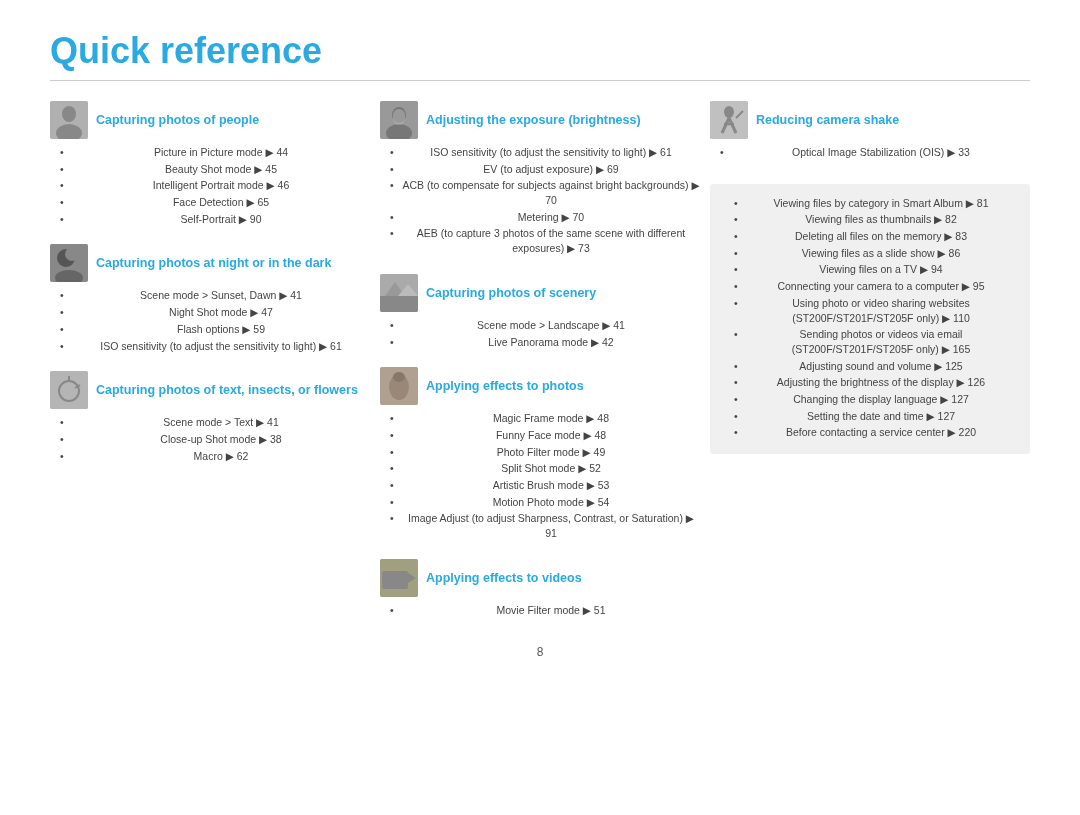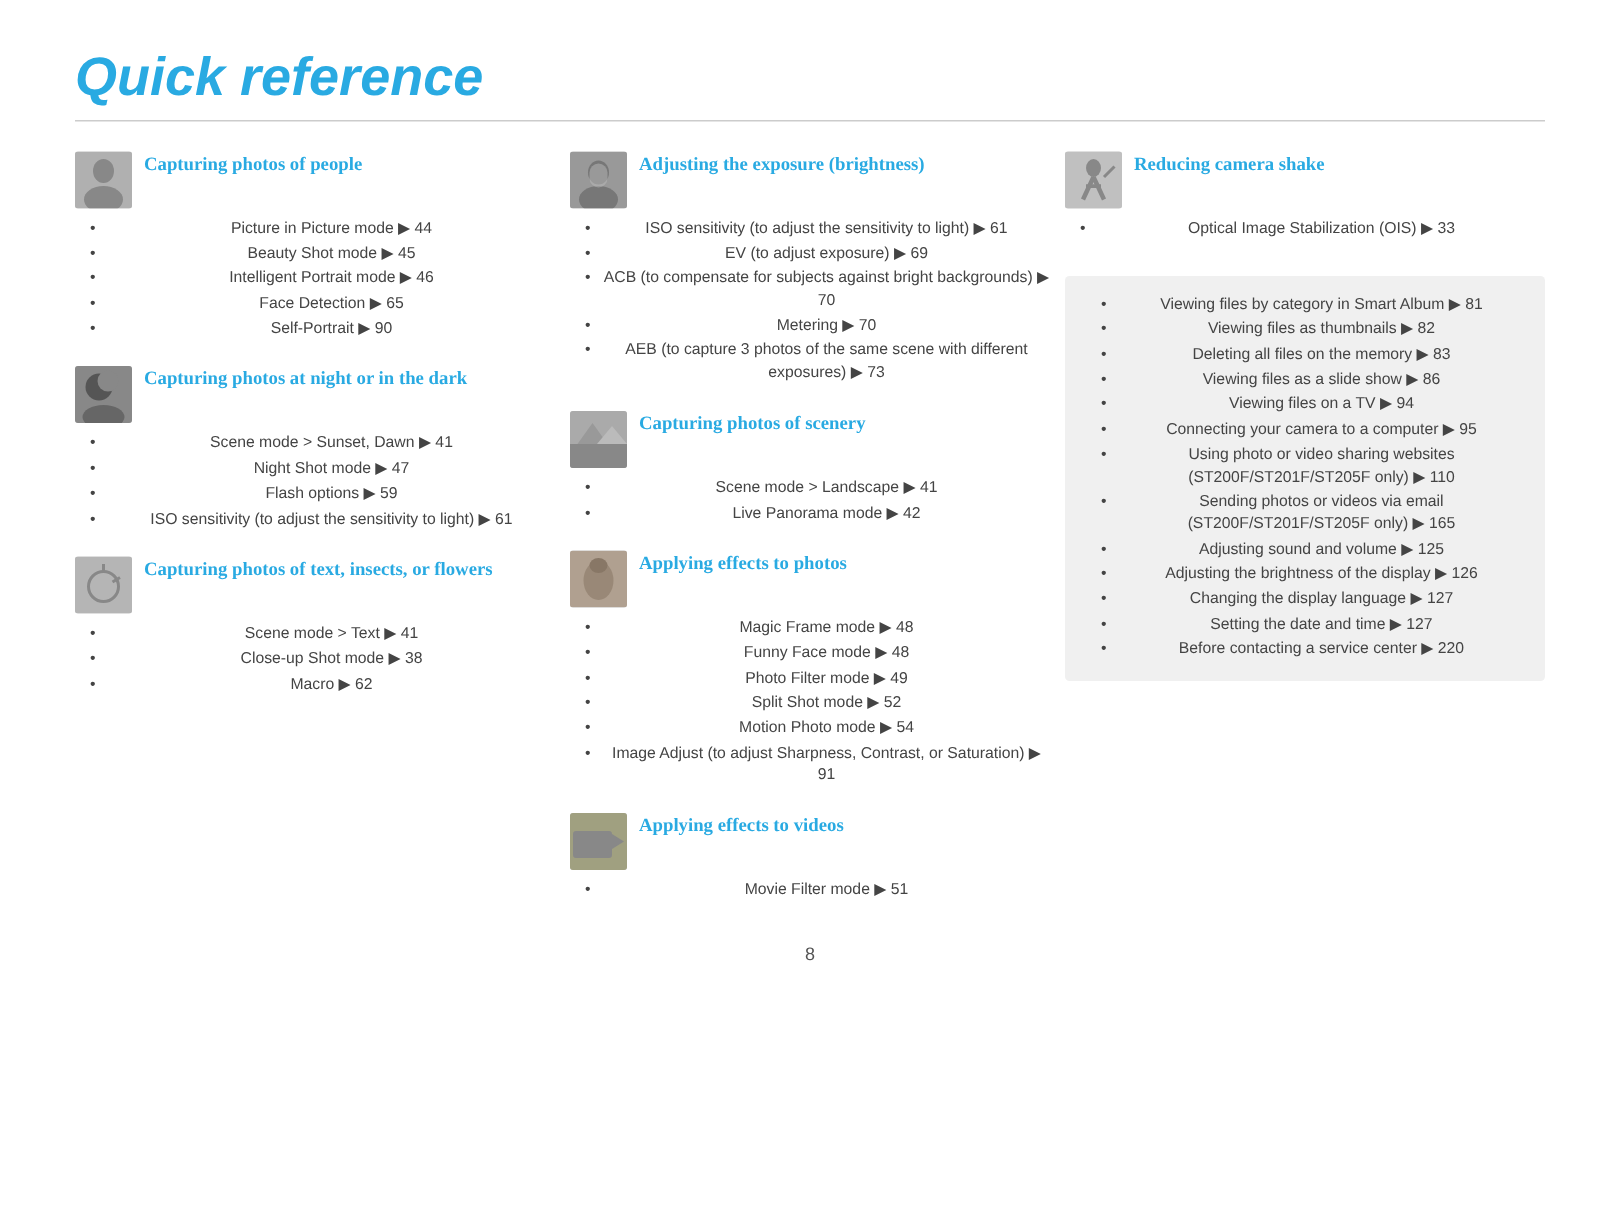--- a/index.html
+++ b/index.html
@@ -10,44 +10,42 @@
       color: #333;
       width: 1080px;
       min-height: 815px;
       padding: 30px 50px 30px 50px;
     }
     .page-title {
       font-size: 36px;
       font-weight: bold;
       color: #29aae2;
       margin-bottom: 8px;
-      font-style: italic;
     }
     .title-rule {
       border: none;
       border-top: 1px solid #ccc;
       margin-bottom: 20px;
     }
     .columns {
       display: flex;
       gap: 10px;
     }
     .col {
       flex: 1;
       min-width: 0;
     }
     .section {
       margin-bottom: 18px;
     }
     .section-header {
       display: flex;
-      align-items: flex-start;
+      align-items: center;
       gap: 8px;
       margin-bottom: 6px;
-      font-family: Liberation Serif, serif;
     }
     .section-icon {
       width: 38px;
       height: 38px;
       background: #ccc;
       border-radius: 2px;
       flex-shrink: 0;
       overflow: hidden;
       display: flex;
       align-items: center;
@@ -217,20 +215,21 @@
             <ellipse cx="19" cy="10" rx="6" ry="5" fill="#876"></ellipse>
           </svg>
         </div>
         <span class="section-title">Applying effects to photos</span>
       </div>
       <ul class="bullet-list">
         <li>Magic Frame mode ▶ 48</li>
         <li>Funny Face mode ▶ 48</li>
         <li>Photo Filter mode ▶ 49</li>
         <li>Split Shot mode ▶ 52</li>
+        <li>Artistic Brush mode ▶ 53</li>
         <li>Motion Photo mode ▶ 54</li>
         <li>Image Adjust (to adjust Sharpness, Contrast, or Saturation) ▶ 91</li>
       </ul>
     </div>
 
     <div class="section">
       <div class="section-header">
         <div class="section-icon">
           <svg viewBox="0 0 38 38" xmlns="http://www.w3.org/2000/svg">
             <rect width="38" height="38" fill="#a0a080"></rect>

